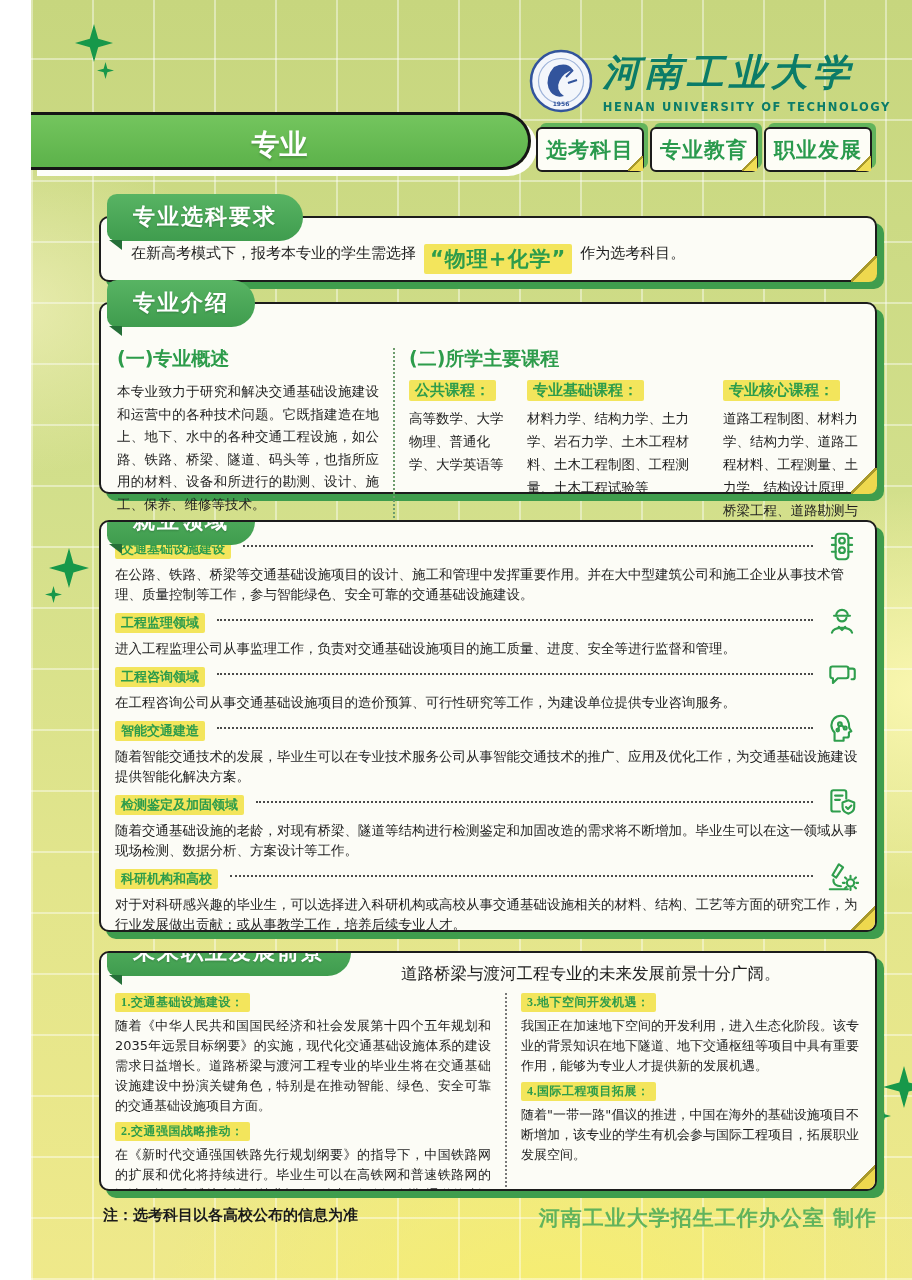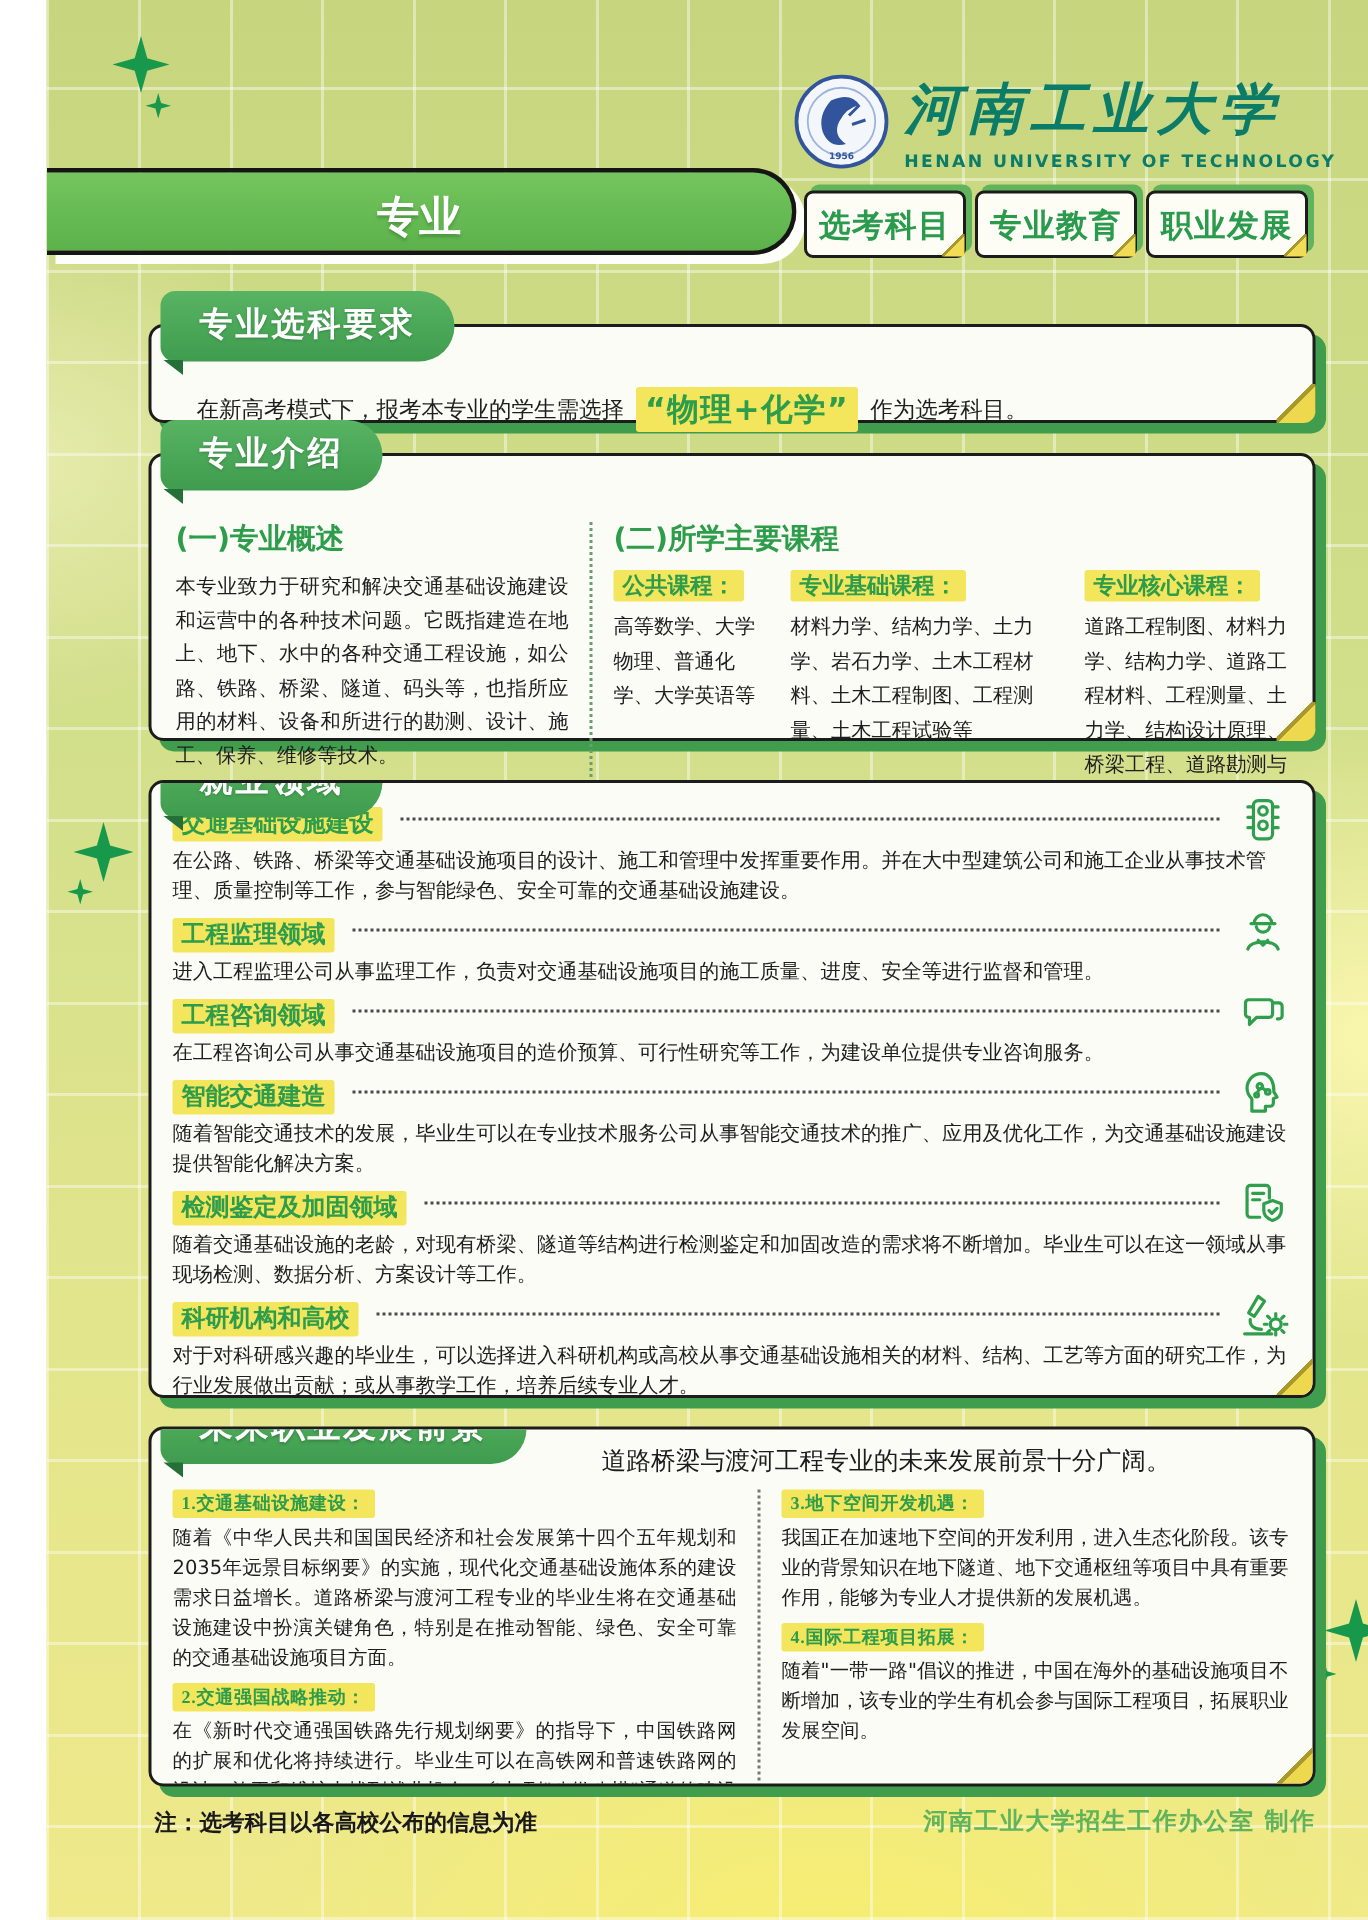--- a/index.html
+++ b/index.html
@@ -52,57 +52,57 @@
     background:linear-gradient(180deg,#58b463,#3f9c4e); color:#fff; font-size:22px; font-weight:bold;
     letter-spacing:2px; line-height:45px; border-radius:10px 24px 24px 10px;
     text-shadow:0 1px 2px rgba(30,80,40,.4); }
   .tab::after { content:""; position:absolute; left:2px; bottom:-9px; width:0; height:0;
     border-top:10px solid #256f38; border-left:13px solid transparent; }
 
   .hl { background:#f3e55c; color:#2d9c4b; font-weight:bold; padding:1px 6px; border-radius:2px; }
 
   
   .s1 { top:216px; height:66px; }
-  .s1-body { padding:40px 20px 0 30px; font-size:15px; color:#1e1e1e; display:flex; align-items:center; gap:8px; }
+  .s1-body { padding:26px 20px 0 30px; font-size:15px; color:#1e1e1e; display:flex; align-items:flex-start; gap:8px; }
   .s1-big { font-size:21px; letter-spacing:1px; }
 
   
   .s2 { top:302px; height:192px; }
   .s2-cols { display:flex; padding:42px 16px 0 16px; }
   .s2-left { width:262px; }
   .col-divider { border-left:2px dotted #6d9c6d; margin:2px 14px 10px 14px; }
   .sub-head { color:#2d9c4b; font-size:19px; font-weight:bold; margin-bottom:8px; }
   .overview-body { font-size:13.5px; line-height:22.5px; color:#1e1e1e; text-align:justify; }
   .course-row { display:flex; gap:16px; margin-top:4px; }
   .course-col0 { width:102px; } .course-col1 { width:180px; } .course-col2 { flex:1; }
   .course-label { font-size:15px; display:inline-block; margin-bottom:6px; }
   .course-list { font-size:13.5px; line-height:23px; color:#1e1e1e; }
 
   
   .s3 { top:520px; height:412px; overflow:hidden; }
   .s3-inner { padding:8px 16px 0 14px; }
   .s3-intro { padding-left:166px; font-size:16.5px; color:#1c1c1c; height:30px; line-height:30px; }
   .emp-head { display:flex; align-items:center; margin-top:6px; height:26px; }
-  .emp-title { font-size:16px; white-space:nowrap; }
+  .emp-title { font-size:13px; white-space:nowrap; }
   .leader { flex:1; border-bottom:2.5px dotted #4a4a4a; margin:0 12px 7px 12px; }
   .emp-icon { width:34px; height:34px; flex:0 0 34px; margin-top:-4px; }
   .emp-body { font-size:13.5px; line-height:20px; color:#1e1e1e; margin-top:2px; }
 
   
   .s4 { top:951px; height:240px; overflow:hidden; }
   .s4-intro { padding:10px 0 0 300px; font-size:16.5px; color:#1c1c1c; height:34px; }
   .s4-cols { display:flex; padding:4px 16px 0 14px; }
   .s4-left { width:376px; }
   .s4-right { flex:1; }
   .fut-title { font-size:12px; display:inline-block; margin:2px 0 4px 0; letter-spacing:.5px;font-family:Liberation Serif, serif; }
   .fut-body { font-size:13px; line-height:20px; color:#1e1e1e; text-align:justify; margin-bottom:4px; }
 
   
   .foot-note { position:absolute; left:72px; top:1206px; font-size:15px; font-weight:600; color:#1a1a1a; }
-  .foot-credit { position:absolute; right:66px; top:1204px; font-size:16px; font-weight:bold; color:#61b35c; letter-spacing:1px; }
+  .foot-credit { position:absolute; right:66px; top:1204px; font-size:21px; font-weight:bold; color:#61b35c; letter-spacing:1px; }
 
   svg.icon { stroke:#2f9e4d; fill:none; stroke-width:2; stroke-linecap:round; stroke-linejoin:round; width:100%; height:100%; }
 </style>
 </head>
 <body>
 
 <div class="page">
   <div class="layer">
     <span class="star" style="left:44px;top:24px;width:38px;height:38px"></span>
     <span class="star" style="left:66px;top:62px;width:17px;height:17px"></span>

